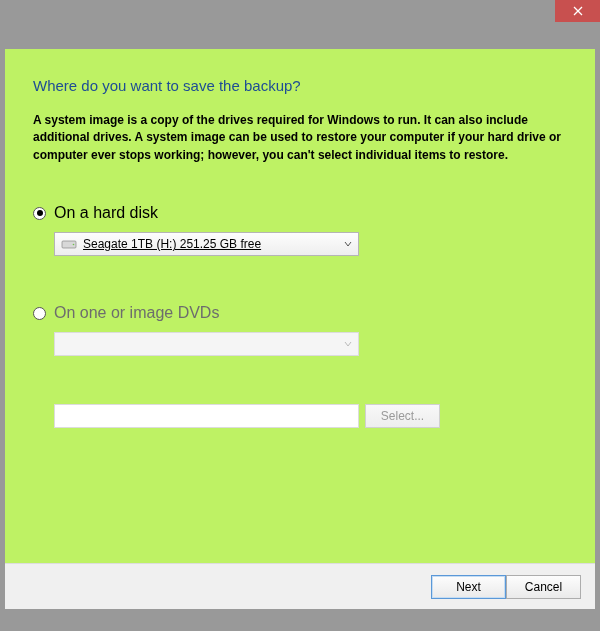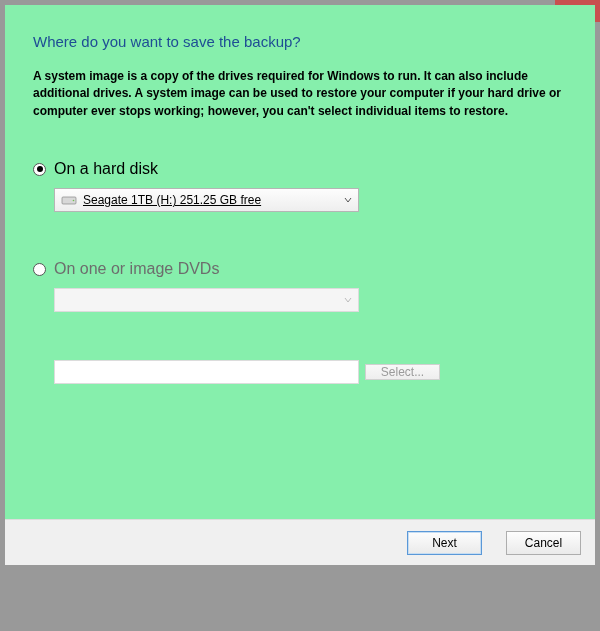--- a/index.html
+++ b/index.html
@@ -69,24 +69,25 @@
     }
     .title-icon svg {
       width: 18px;
       height: 18px;
     }
     .title-text {
       color: #2b2b2b;
       font-size: 13px;
     }
     .content-panel {
-      background: #86efac;
+      background: #bef264;
       height: 560px;
       padding: 28px 28px 14px 28px;
       position: relative;
+      margin-top: 44px;
     }
     .heading {
       color: #1e4d94;
       font-size: 15px;
       font-weight: 400;
       margin-bottom: 18px;
     }
     .description {
       color: #000;
       font-size: 12px;
@@ -172,42 +173,42 @@
     }
     .text-input {
       width: 305px;
       height: 24px;
       border: 1px solid #dcdcdc;
       background: #fff;
       font-size: 12px;
       padding: 0 6px;
     }
     .select-btn {
-      height: 16px;
+      height: 24px;
       width: 75px;
       margin-left: 6px;
       border: 1px solid #d0d0d0;
       background: linear-gradient(#f8f8f8, #eeeeee);
       font-size: 12px;
       color: #9a9a9a;
       cursor: default;
     }
     .footer {
       position: absolute;
       bottom: 0;
       left: 0;
       right: 0;
       height: 46px;
       background: #f0f0f0;
       border-top: 1px solid #ddd;
       display: flex;
       align-items: center;
       justify-content: flex-end;
       padding: 0 14px;
-      gap: 24px;
+      gap: 0;
     }
     .footer-btn {
       height: 24px;
       min-width: 75px;
       border: 1px solid #adadad;
       background: linear-gradient(#fdfdfd, #eaeaea);
       font-size: 12px;
       color: #000;
       cursor: pointer;
       padding: 0 14px;

